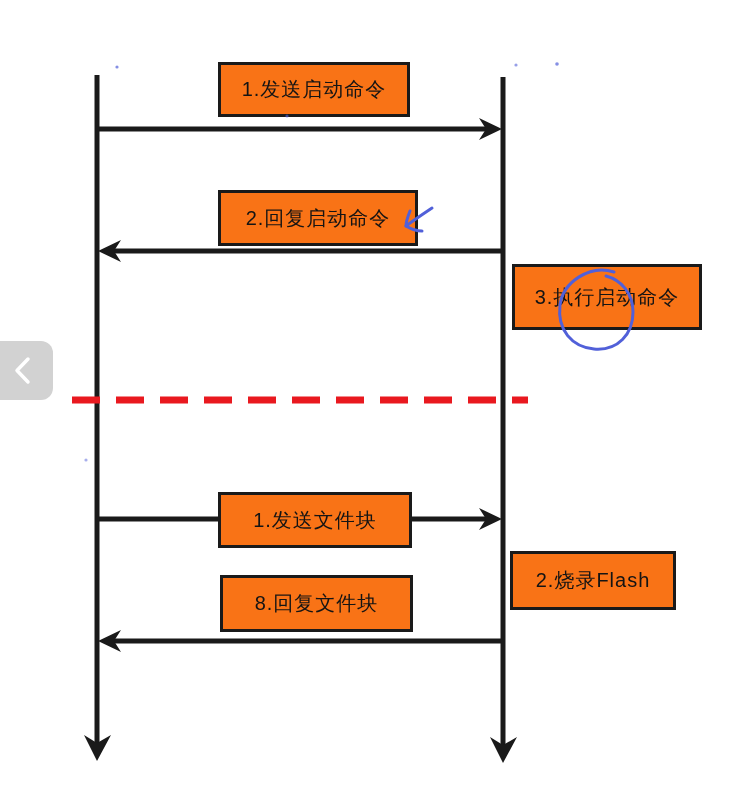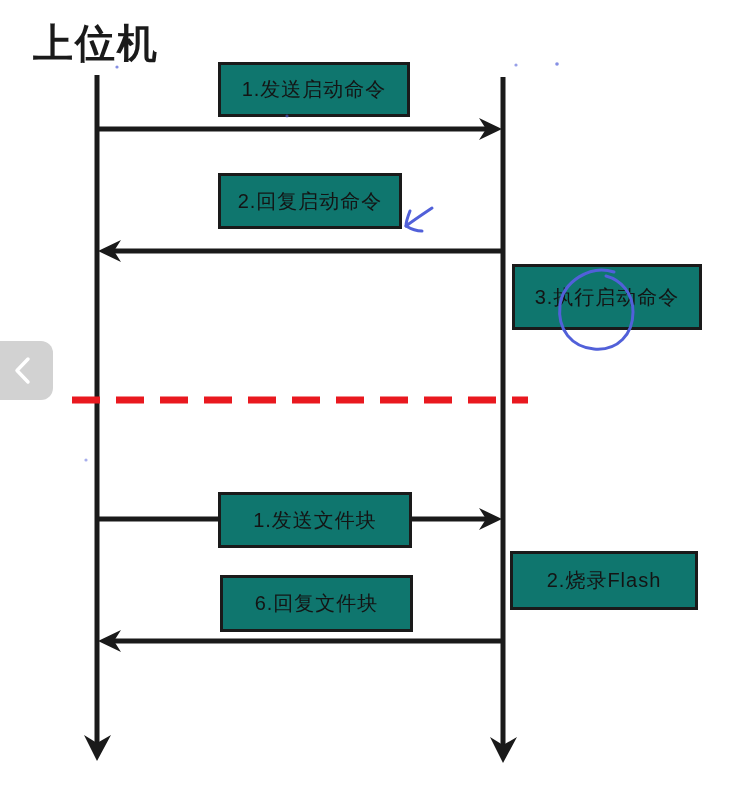--- a/index.html
+++ b/index.html
@@ -27,30 +27,30 @@
 
   .actor-title{
     position:absolute;color:var(--ink,#1a1a1a);
     font-weight:600;line-height:1;white-space:nowrap;z-index:2;
   }
   .actor-left{left:33px;top:23px;font-size:40px;letter-spacing:2px;}
   .actor-right{left:452px;top:23px;font-size:36px;letter-spacing:0.5px;}
 
   .label-box{
     position:absolute;z-index:2;
-    background:#0f766e;border:3px solid var(--ink,#1a1a1a);
+    background:#f97316;border:3px solid var(--ink,#1a1a1a);
     display:flex;align-items:center;justify-content:center;
     font-size:20px;color:#141414;letter-spacing:1px;white-space:nowrap;
     box-sizing:border-box;
   }
   .box1{left:218px;top:62px;width:192px;height:55px;}
-  .box2{left:218px;top:173px;width:184px;height:56px;}
+  .box2{left:218px;top:190px;width:200px;height:56px;}
   .box3{left:512px;top:264px;width:190px;height:66px;}
   .box4{left:218px;top:452px;width:194px;height:56px;margin-top:40px;}
-  .box5{left:510px;top:551px;width:188px;height:59px;}
+  .box5{left:510px;top:551px;width:166px;height:59px;}
   .box6{left:220px;top:575px;width:193px;height:57px;}
 
   .annotation-layer{z-index:3;}
 
   .nav-prev{
     position:absolute;left:-12px;top:341px;width:65px;height:59px;
     background:var(--nav_button_bg,#d2d2d2);
     border:none;border-radius:12px;cursor:pointer;z-index:4;
     padding:0;display:block;
   }
@@ -76,39 +76,38 @@
 
     <line x1="72" y1="400" x2="528" y2="400" class="stroke-red" stroke-width="7" stroke-dasharray="28 16"></line>
 
     <line x1="97" y1="519" x2="487" y2="519" class="stroke-ink" stroke-width="5"></line>
     <polygon points="479,508 502,519 479,530 486,519" class="fill-ink"></polygon>
 
     <line x1="503" y1="641" x2="113" y2="641" class="stroke-ink" stroke-width="5"></line>
     <polygon points="121,630 98,641 121,652 114,641" class="fill-ink"></polygon>
   </svg>
 
-  <div class="actor-title actor-left">上位机</div>
 
   <div class="label-box box1">
     <span>1.发送启动命令</span>
   </div>
   <div class="label-box box2">
     <span>2.回复启动命令</span>
   </div>
   <div class="label-box box3">
     <span>3.执行启动命令</span>
   </div>
   <div class="label-box box4">
     <span>1.发送文件块</span>
   </div>
   <div class="label-box box5">
     <span>2.烧录Flash</span>
   </div>
   <div class="label-box box6">
-    <span>6.回复文件块</span>
+    <span>8.回复文件块</span>
   </div>
 
   <svg class="layer annotation-layer" width="739" height="793" viewBox="0 0 739 793">
 
     <path d="M 614 272 C 590 264 563 282 560 305 C 557 330 572 347 594 349
              C 618 351 633 334 633 312 C 633 293 621 280 606 276" class="stroke-pen" stroke-width="3"></path>
 
     <path d="M 432 208 C 423 214 414 220 406 226" class="stroke-pen" stroke-width="3"></path>
     <path d="M 410 211 C 408 216 406 221 406 226 C 411 229 416 231 422 231" class="stroke-pen" stroke-width="3"></path>
 

